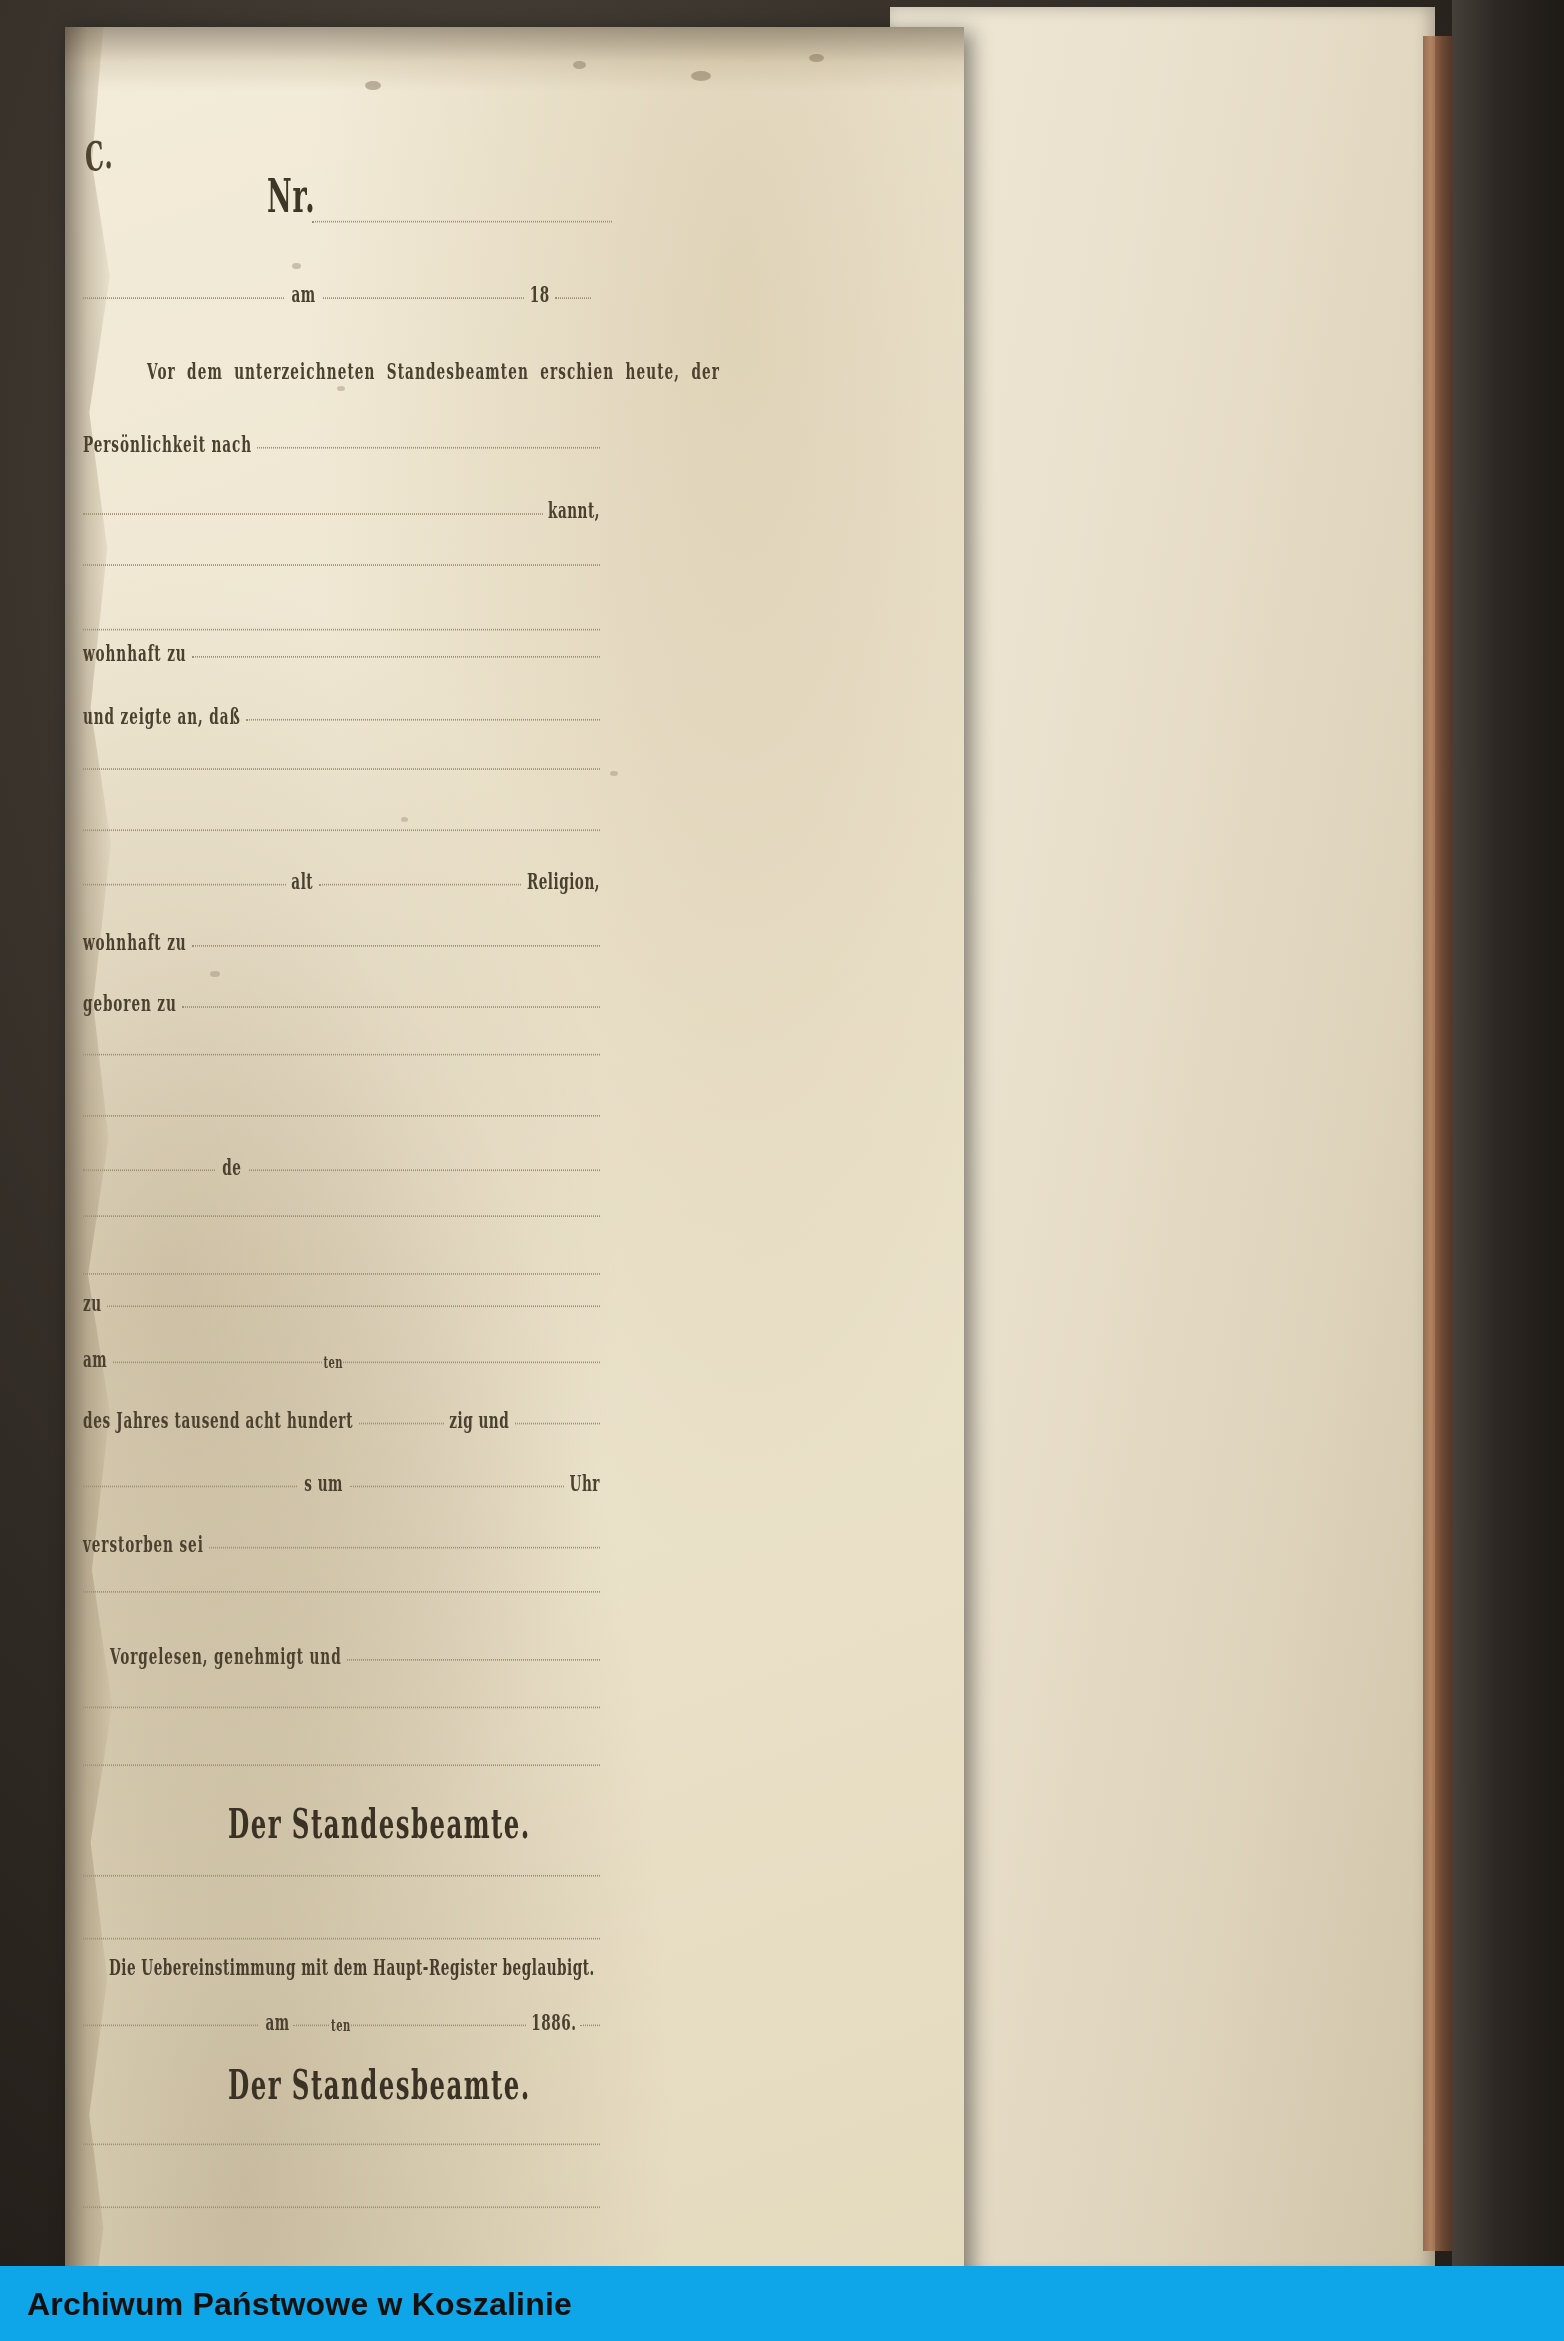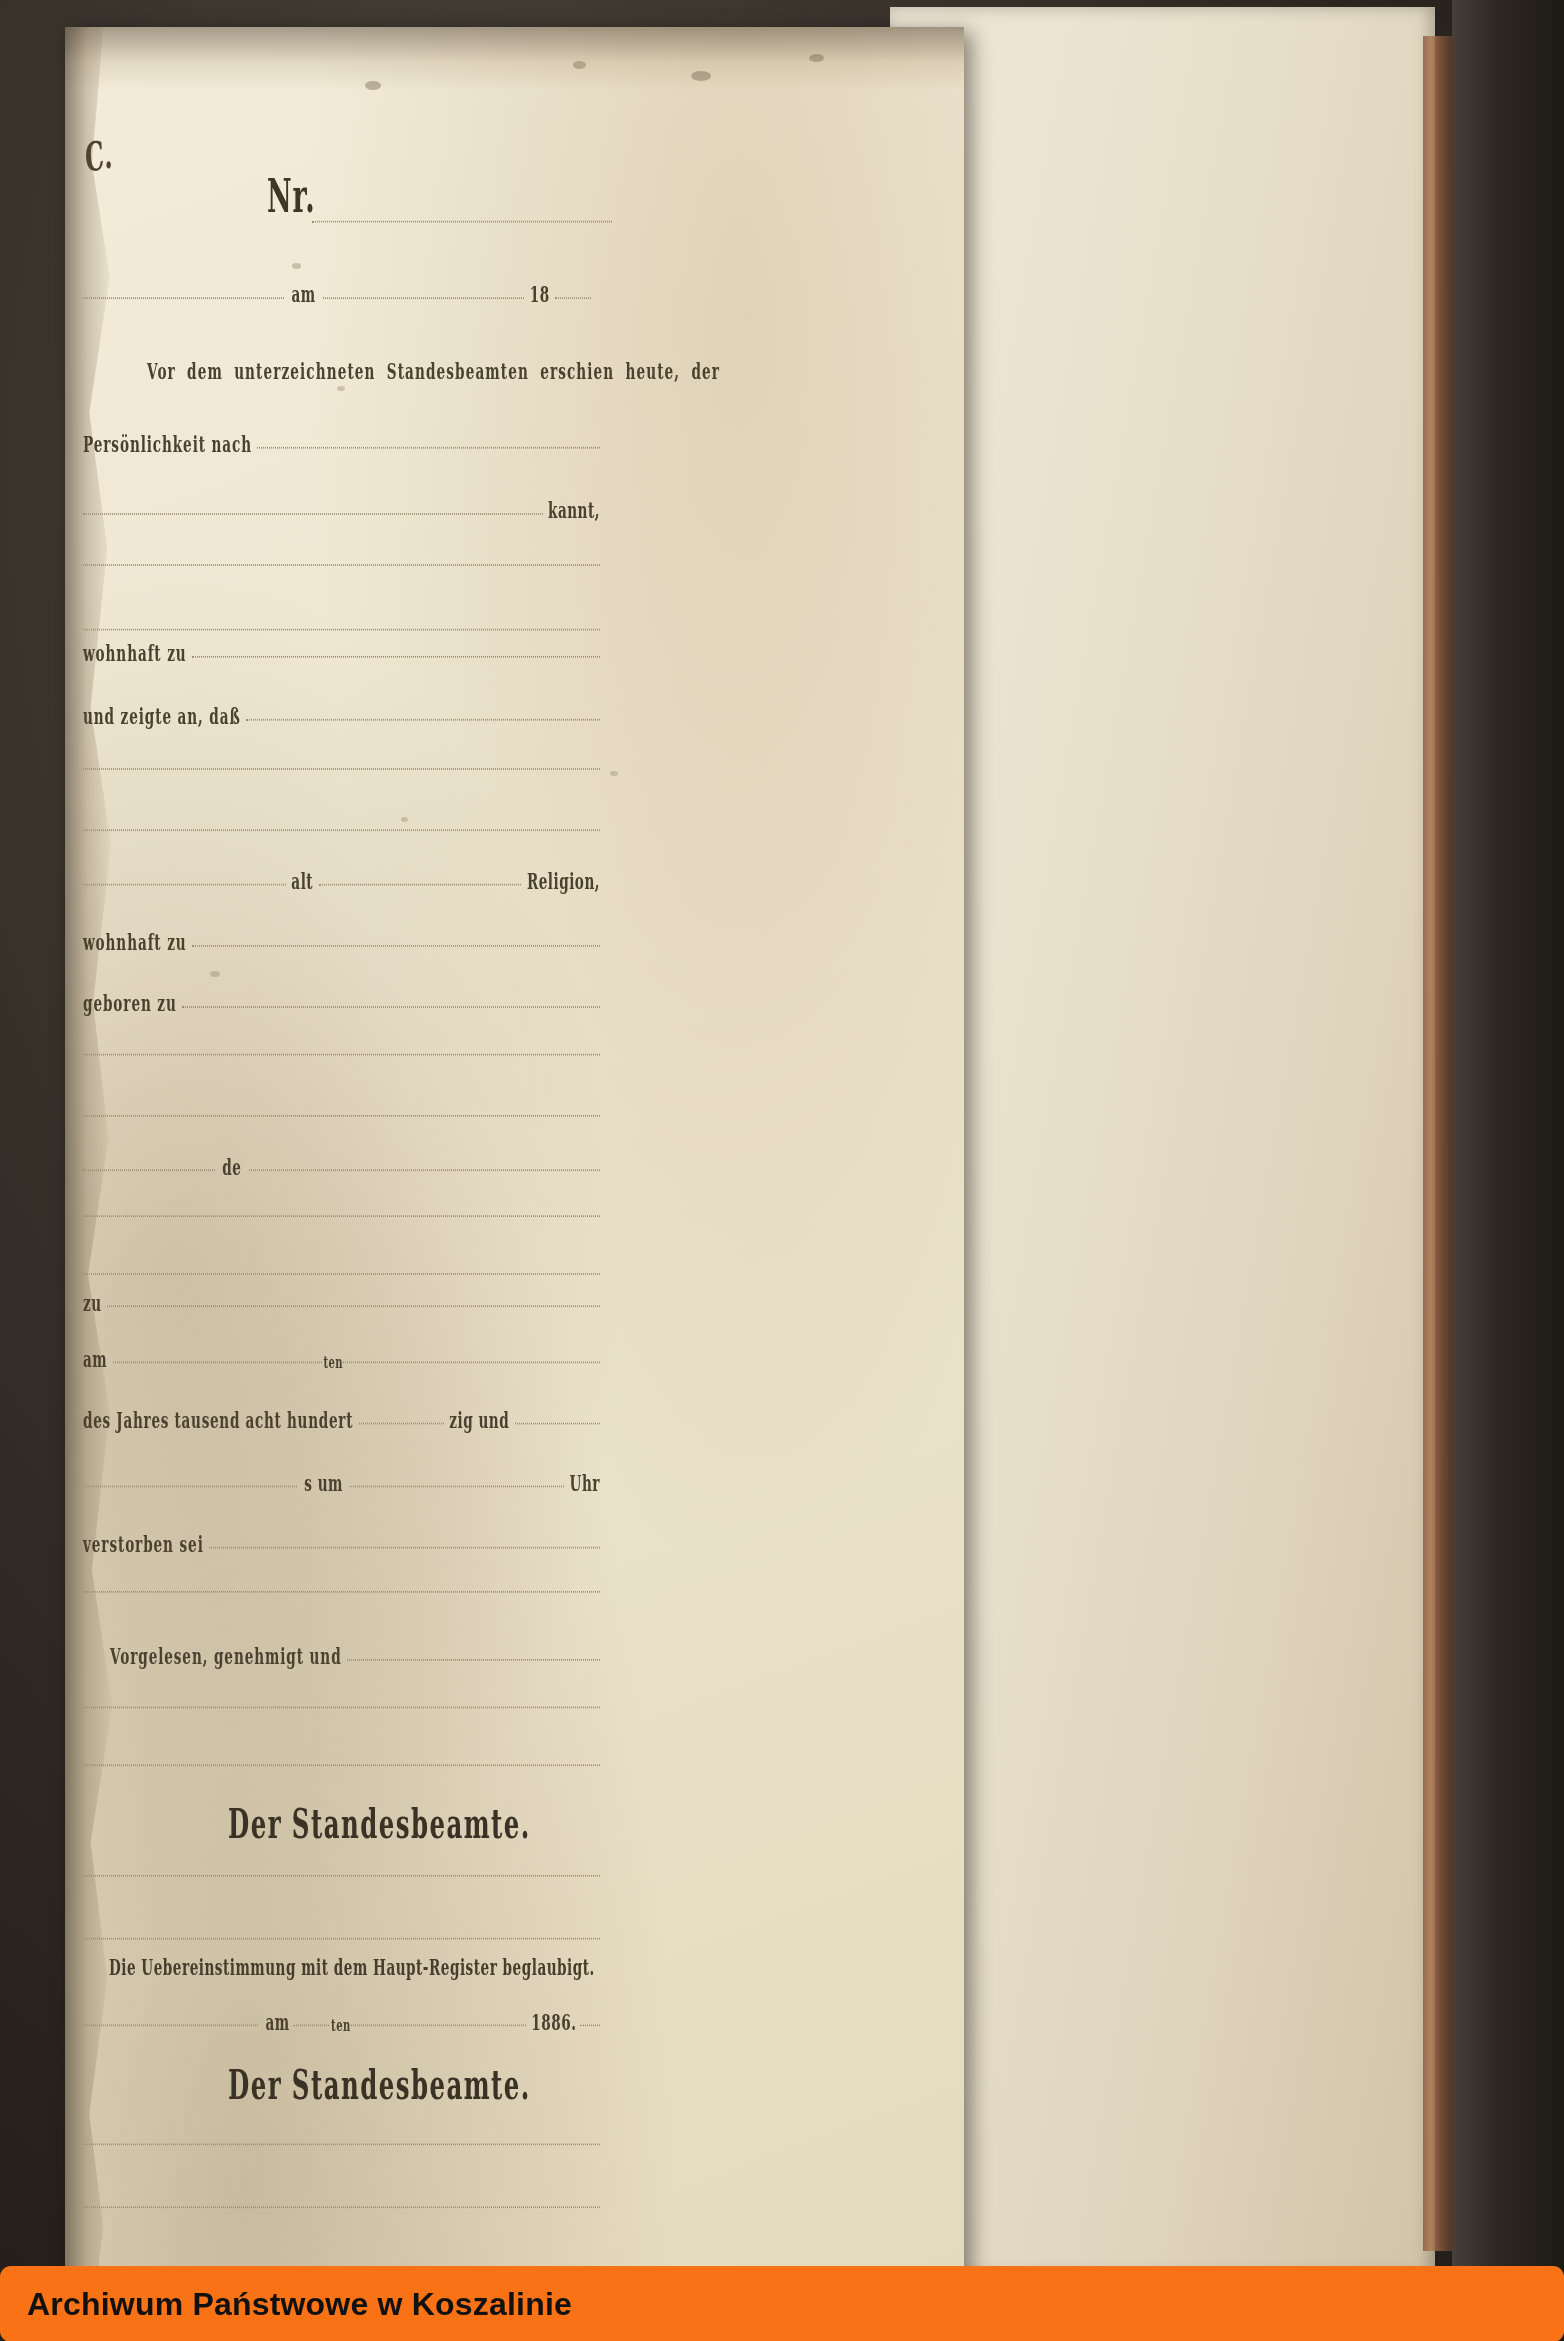--- a/index.html
+++ b/index.html
@@ -145,24 +145,23 @@
     position: absolute;
     font-size: 13.6px;
     letter-spacing: 0.3px;
     color: #463d2c;
   }
 
   
   #watermark-bar {
     position: absolute;
     left: 0; bottom: 0; width: 1564px; height: 76px;
-    background: #f97316;
+    background: #0ea5e9;
     display: flex;
     align-items: center;
-    border-radius: 11px;
   }
   #watermark-text {
     font-family: "Liberation Sans", sans-serif;
     font-size: 32px;
     font-weight: 700;
     color: #111111;
     padding-left: 27px;
     letter-spacing: 0.2px;
   }
 </style>

